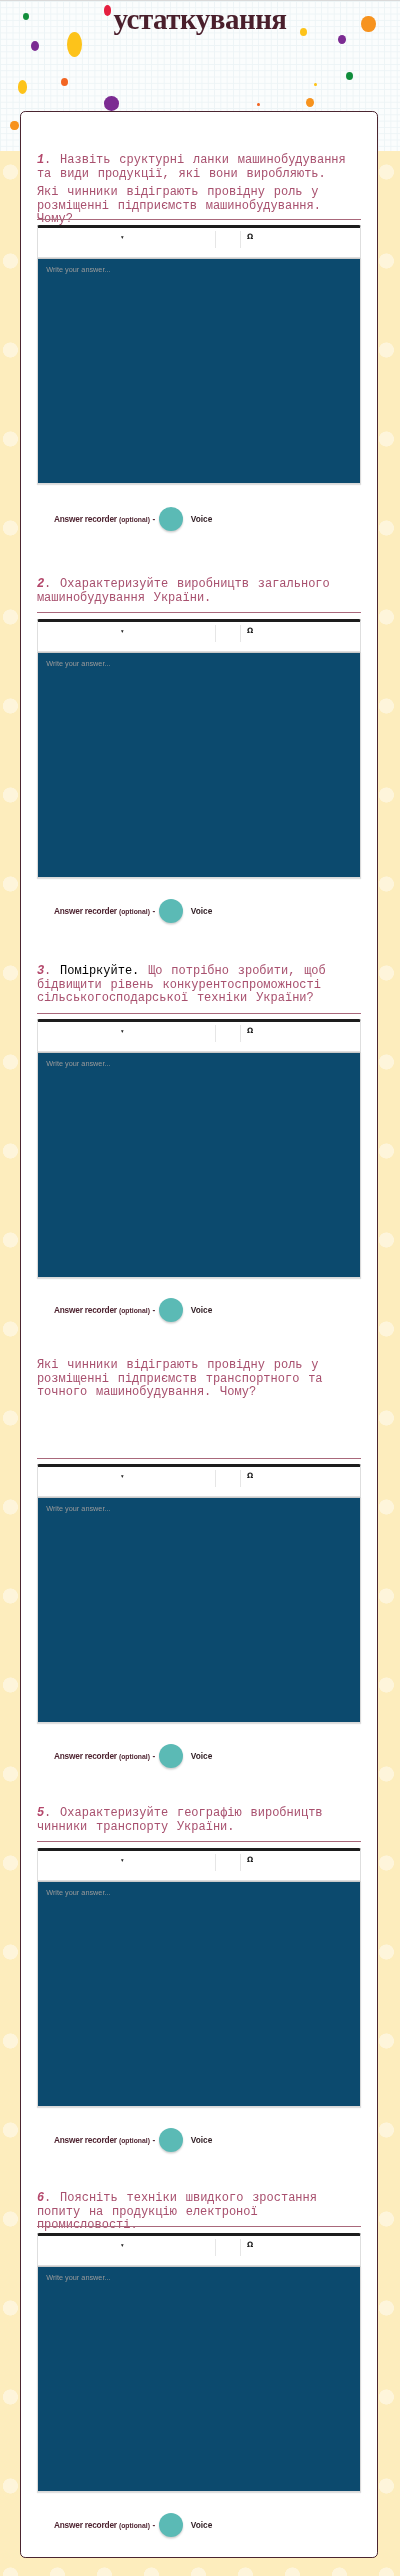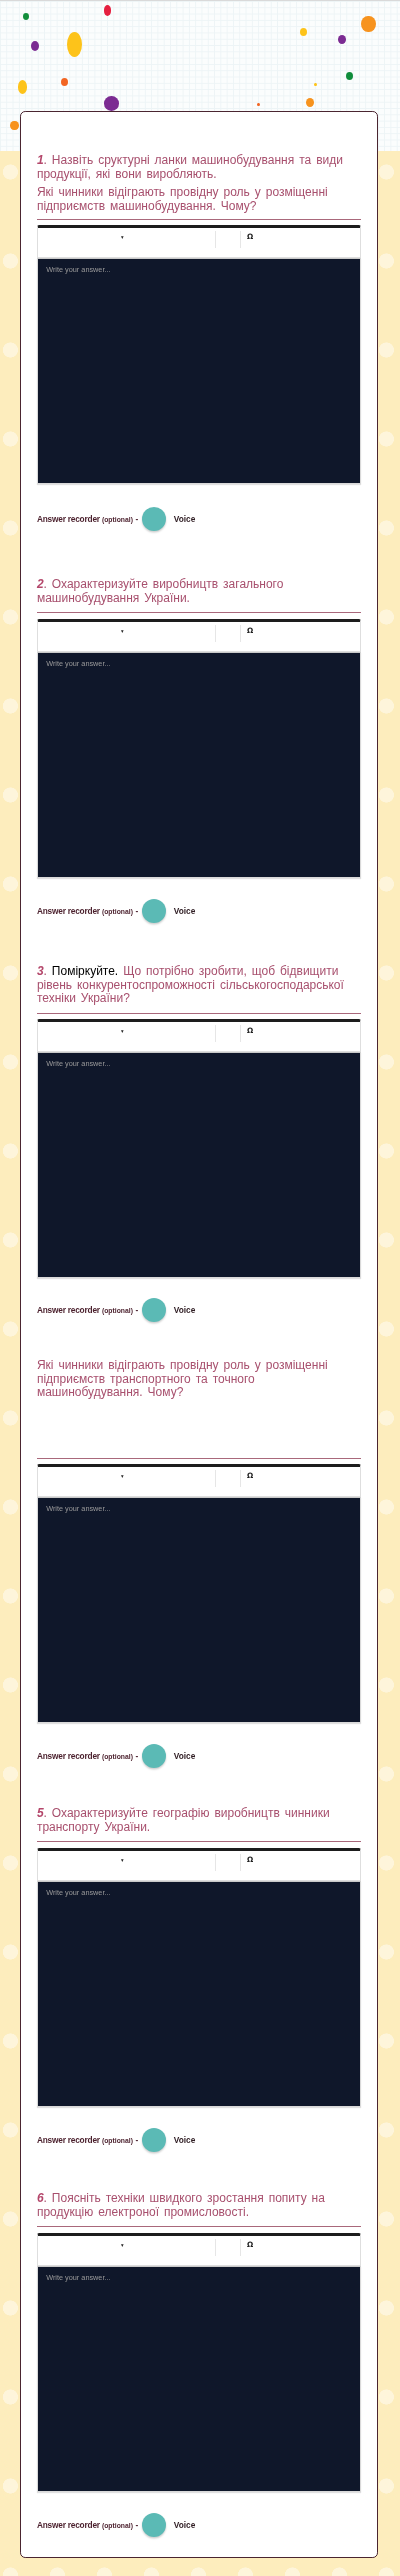--- a/index.html
+++ b/index.html
@@ -42,46 +42,46 @@
     letter-spacing: -0.5px;
   }
   .card {
     position: absolute; left: 20.3px; top: 111px; width: 358px; height: 2447px;
     background: #ffffff;
     border: 1.6px solid #4a2530;
     border-radius: 5.2px;
   }
   .section { position: absolute; left: 15.6px; width: 324px; }
   .q {
-    font-family: Liberation Sans, sans-serif;
+    font-family: Liberation Mono, monospace;
     font-size: 12px; line-height: 13.5px;
     color: #a8506e;
     word-spacing: 1.6px;
   }
   .q p + p { margin-top: 5.2px; }
   .q .num { color: #b4476b; font-weight: bold; font-style: italic; }
   .q .em { color: #000000; }
   .divider { height: 0.5px; background: #a9687b; width: 324px; position: absolute; left: 0; }
   .editor { position: absolute; left: 0; width: 324px; }
   .toolbar {
     height: 33px; border: 0.5px solid #dedede; border-top: 3.1px solid #1d1d1d;
     border-radius: 2.1px 2.1px 0 0;
     position: relative; background: #fff;
   }
   .tb-caret { position: absolute; left: 83px; top: 5.7px; font-size: 5.2px; color: #222; }
   .tb-sep { position: absolute; left: 177px; top: 3.1px; width: 0.5px; height: 16.7px; background: #e6e6e6; }
   .tb-sep2 { position: absolute; left: 202px; top: 3.1px; width: 0.5px; height: 16.7px; background: #e6e6e6; }
   .tb-omega { position: absolute; left: 209px; top: 4.2px; font-size: 7.3px; font-weight: bold; color: #222; font-family: "DejaVu Sans", sans-serif; }
   .answer {
     border: 0.5px solid #d9d9d9; border-top: 1px solid #c9c9c9;
-    background: #0f172a; position: relative;
+    background: #0c4a6e; position: relative;
     box-shadow: 0 1px 1px rgba(0,0,0,0.12);
   }
   .answer .ph { position: absolute; left: 8.3px; top: 6.3px; color: #9a9a9a; font-size: 7.3px; }
-  .recorder { position: absolute; left: 0; height: 24px; display: flex; align-items: center; }
+  .recorder { position: absolute; left: 17px; height: 24px; display: flex; align-items: center; }
   .rec-label { font-weight: bold; font-size: 8.3px; color: #4a1f2c; letter-spacing: -0.2px; }
   .rec-opt { font-weight: bold; font-size: 6.8px; color: #4a1f2c; margin-left: 2.1px; }
   .rec-dash { font-weight: bold; font-size: 8.3px; color: #4a1f2c; margin-left: 2.6px; }
   .rec-btn {
     width: 24px; height: 24px; border-radius: 50%;
     background: #5bbab5; margin-left: 4.2px;
     box-shadow: 0 1.6px 2.1px rgba(0,0,0,0.2);
   }
   .rec-voice { font-weight: bold; font-size: 8.3px; color: #2e1c22; margin-left: 7.3px; }
 </style>
@@ -101,20 +101,21 @@
   <div class="splat" style="left:300px;top:27px;width:7.3px;height:8.3px;background:#fdc31a;"></div>
   <div class="splat" style="left:338px;top:34px;width:8.3px;height:9.4px;background:#7b2b92;"></div>
   <div class="splat" style="left:361px;top:14.6px;width:14.6px;height:16.7px;background:#f7931e;"></div>
   <div class="splat" style="left:346px;top:71px;width:7.3px;height:8.3px;background:#0f8c3b;"></div>
   <div class="splat" style="left:306px;top:97px;width:8.3px;height:9.4px;background:#f7931e;"></div>
   <div class="splat" style="left:314px;top:82px;width:2.6px;height:3.1px;background:#fdc31a;"></div>
   <div class="splat" style="left:257px;top:102px;width:2.6px;height:3.1px;background:#f26522;"></div>
 </div>
 
 <h1 class="title">
+  <div>устаткування</div>
 </h1>
 
 <div class="card">
 
   <div class="section" style="top:42px;">
     <div class="q">
       <p><span class="num">1</span>. <span>Назвіть сруктурні ланки машинобудування та види продукції, які вони виробляють.</span></p>
       <p><span>Які чинники відіграють провідну роль у розміщенні підприємств машинобудування. Чому?</span></p>
     </div>
     <div class="divider" style="top:65px;"></div>

